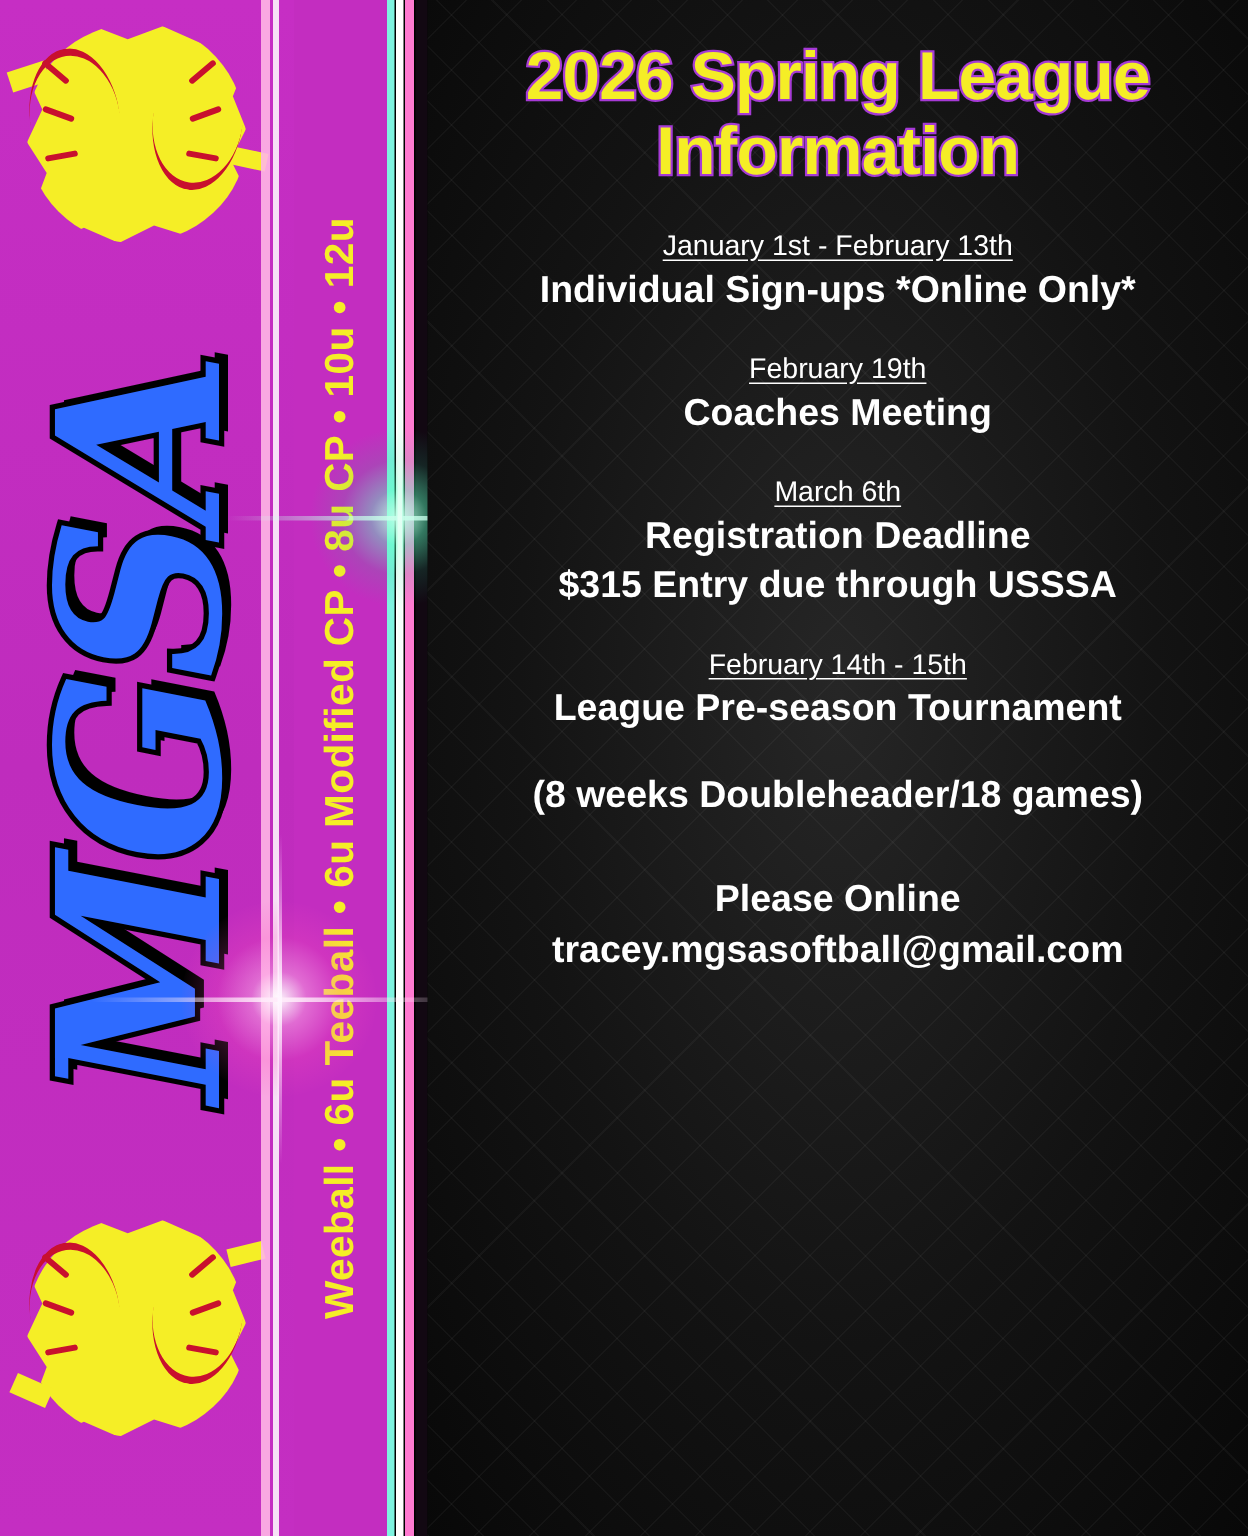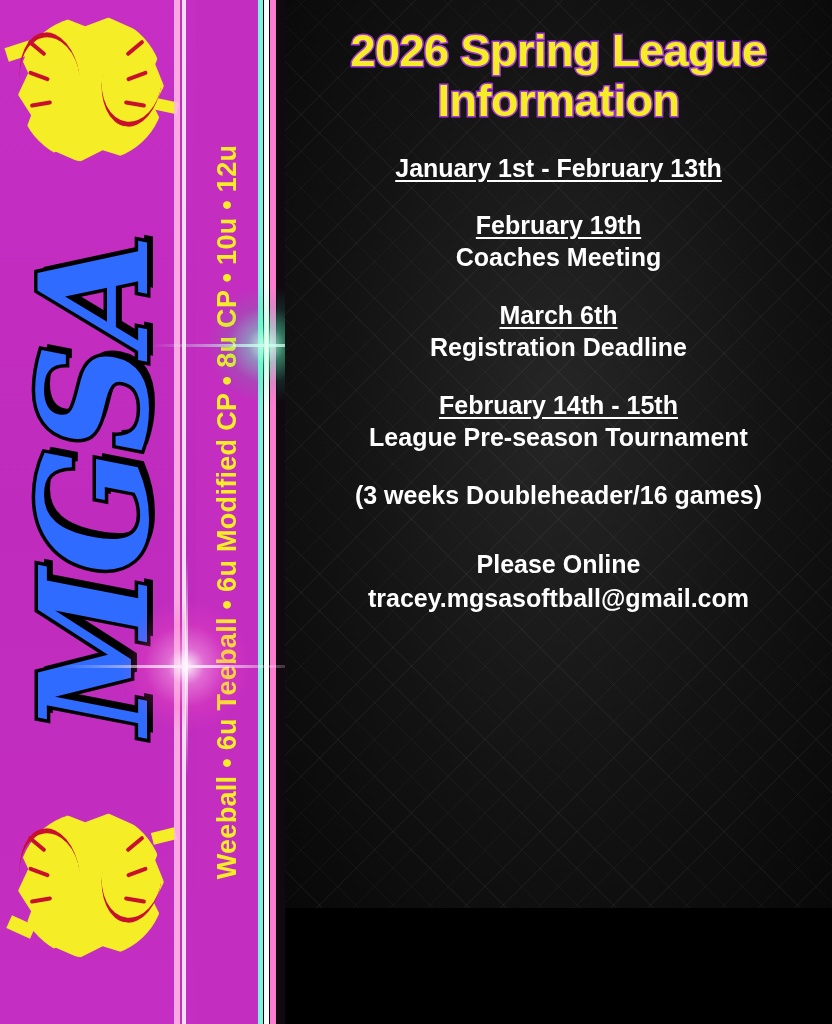--- a/index.html
+++ b/index.html
@@ -147,21 +147,21 @@
     left: 50%;
     top: 50%;
   }
 
   
   .right-panel {
     position: absolute;
     left: 285px;
     top: 0;
     width: 547px;
-    height: 908px;
+    height: 1024px;
     background:
       repeating-linear-gradient(45deg, rgba(255,255,255,.035) 0 1px, transparent 1px 26px),
       repeating-linear-gradient(-45deg, rgba(255,255,255,.035) 0 1px, transparent 1px 26px),
       radial-gradient(ellipse at 50% 45%, #262626 0%, #131313 55%, #080808 100%);
     color: #fff;
     text-align: center;
     padding: 0 14px;
     box-sizing: border-box;
   }
 
@@ -172,22 +172,22 @@
     line-height: 1.12;
     color: #f5ee26;
     -webkit-text-stroke: 3px #a63bd6;
     paint-order: stroke fill;
     text-shadow: 0 0 2px #a63bd6;
     letter-spacing: -0.5px;
   }
 
   .block { margin-top: 26px; }
   .block .date {
-    font-size: 25px;
-    font-weight: bold;
+    font-size: 19px;
+    font-weight: normal;
     text-decoration: underline;
     text-underline-offset: 3px;
     line-height: 1.25;
   }
   .block .line {
     font-size: 25px;
     font-weight: bold;
     line-height: 1.3;
   }
   .contact {
@@ -260,39 +260,41 @@
     <div class="ray-h" style="width:250px; height:3px; margin-left:-125px; margin-top:-1px; background:linear-gradient(90deg, rgba(255,150,220,0) 0%, rgba(255,235,250,.95) 50%, rgba(255,150,220,0) 100%);"></div>
     <div class="ray-v" style="width:3px; height:220px; margin-left:-1px; margin-top:-110px; background:linear-gradient(180deg, rgba(255,200,240,0) 0%, rgba(255,245,255,.95) 50%, rgba(255,200,240,0) 100%);"></div>
   </div>
 
   <div class="right-panel">
 
     <div class="title">2026 Spring League Information</div>
 
     <div class="block">
       <div class="date">January 1st - February 13th</div>
+      <div class="line">Individual Sign-ups *Online Only*</div>
     </div>
 
     <div class="block">
       <div class="date">February 19th</div>
       <div class="line">Coaches Meeting</div>
     </div>
 
     <div class="block">
       <div class="date">March 6th</div>
       <div class="line">Registration Deadline</div>
+      <div class="line">$315 Entry due through USSSA</div>
     </div>
 
     <div class="block">
       <div class="date">February 14th - 15th</div>
       <div class="line">League Pre-season Tournament</div>
     </div>
 
     <div class="block">
-      <div class="line">(3 weeks Doubleheader/16 games)</div>
+      <div class="line">(8 weeks Doubleheader/18 games)</div>
     </div>
 
     <div class="contact">
       <div>Please Online</div>
       <div>tracey.mgsasoftball@gmail.com</div>
     </div>
 
   </div>
 </div>
 

